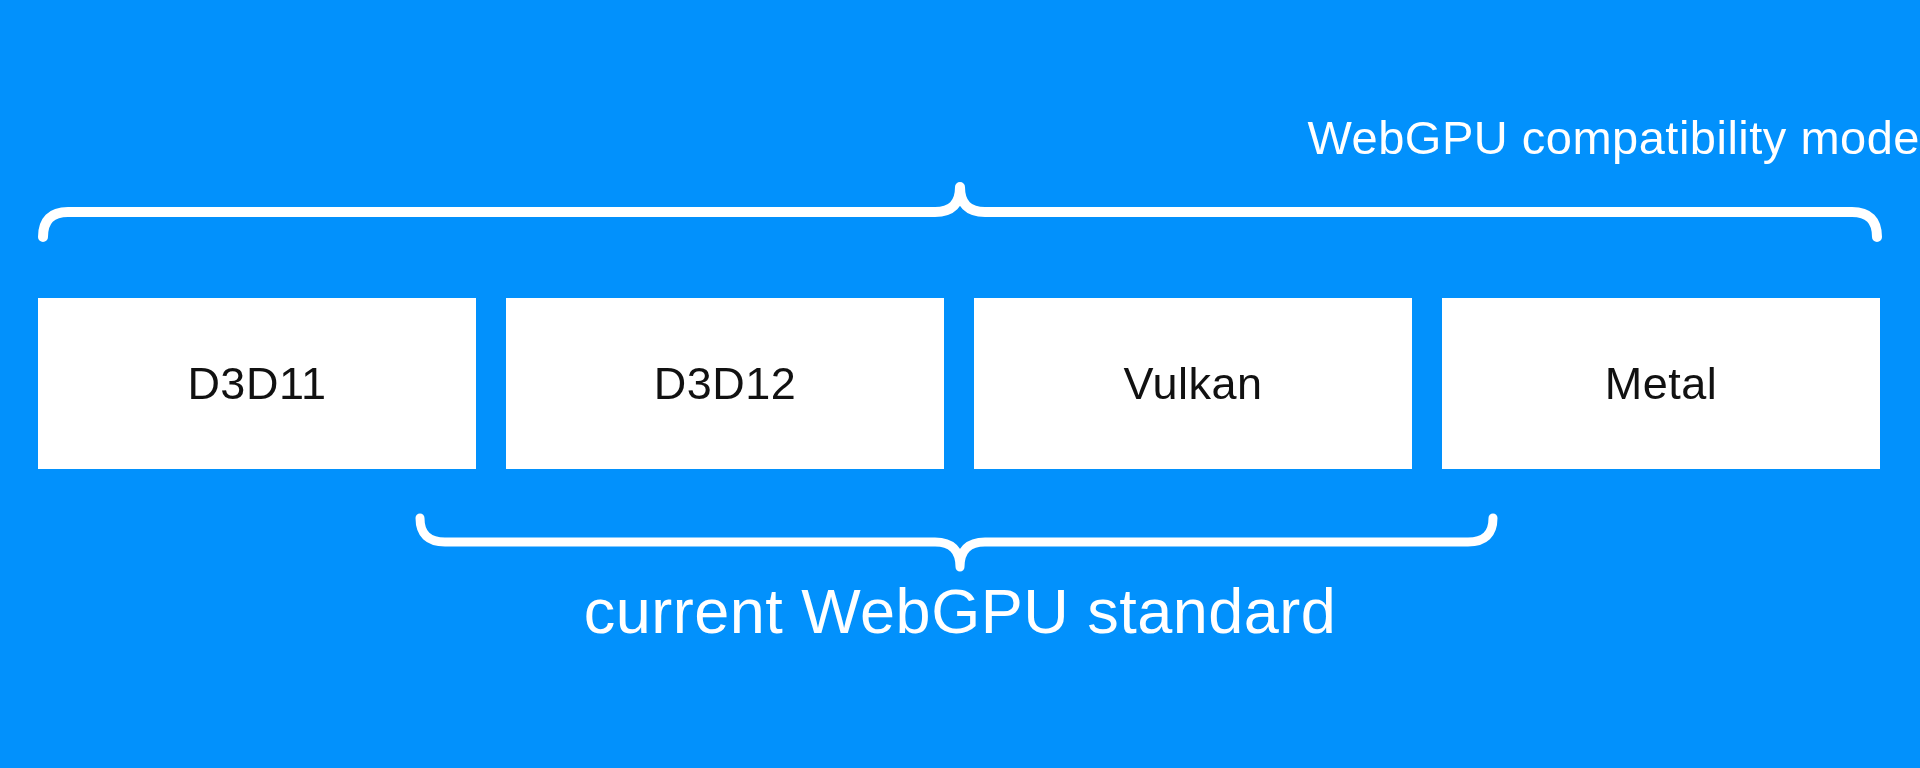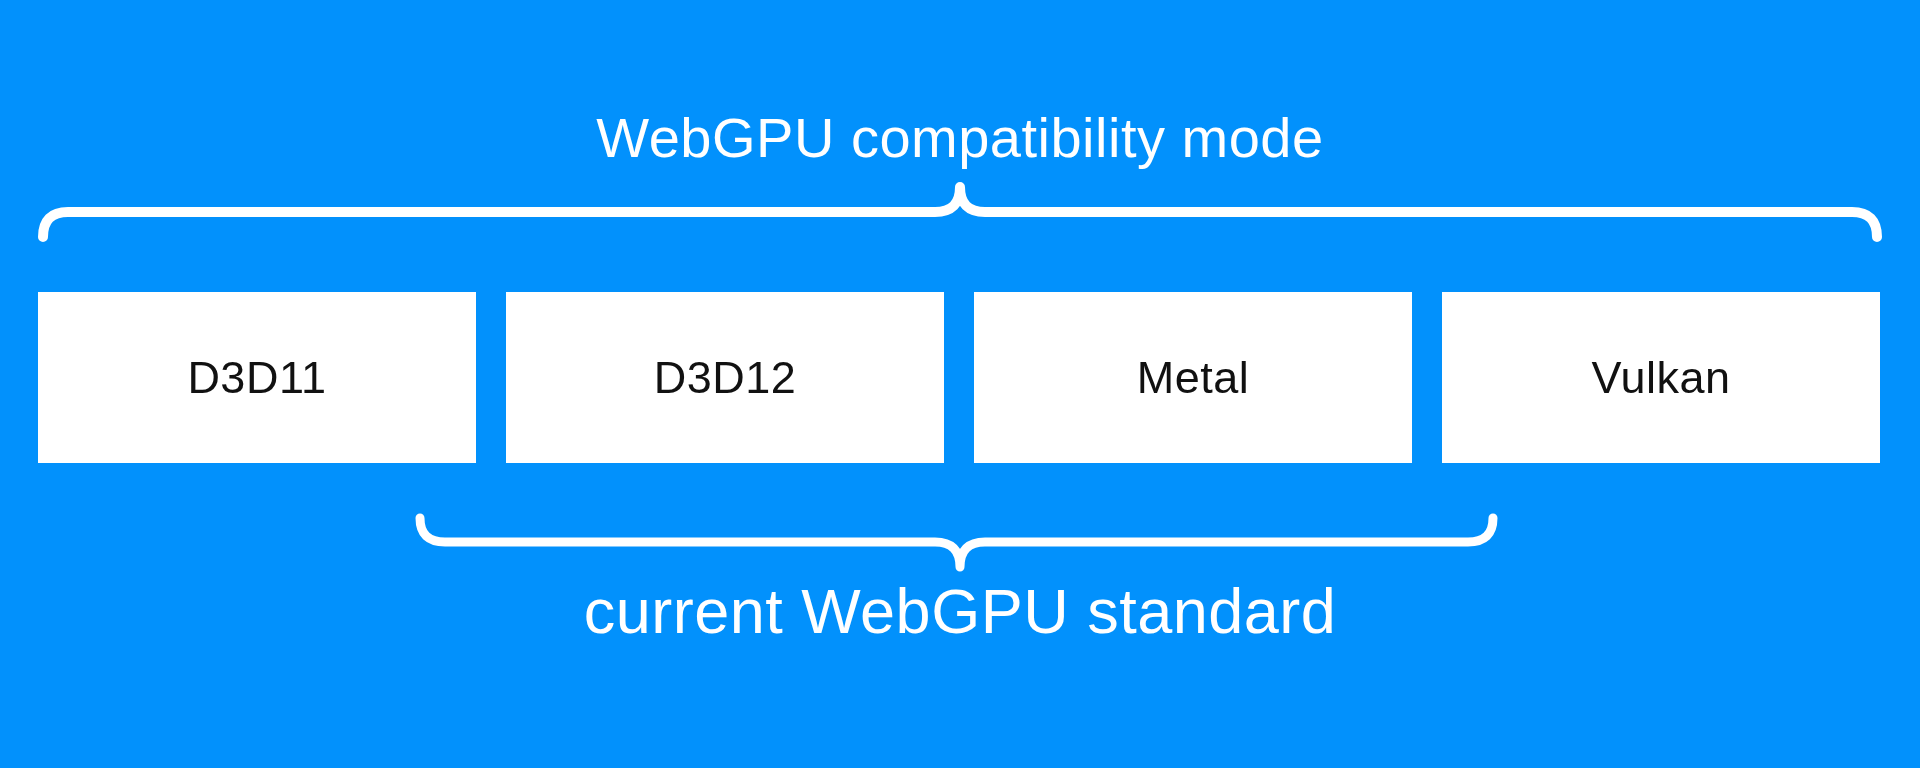--- a/index.html
+++ b/index.html
@@ -16,23 +16,23 @@
     width:1920px;
     height:768px;
     background:var(--bg);
     font-family:"Liberation Sans", sans-serif;
     overflow:hidden;
   }
   .top-label{
     position:absolute;
     top:110px; left:0;
     width:100%;
-    text-align:center;
+    text-align:right;
     color:var(--label-text);
-    font-size:56px;
+    font-size:47px;
     line-height:56px;
     letter-spacing:0.5px;
   }
   .bottom-label{
     position:absolute;
     top:583px; left:0;
     width:100%;
     text-align:center;
     color:var(--label-text);
     font-size:63px;
@@ -46,21 +46,21 @@
     fill:none;
     stroke:var(--brace);
     stroke-linecap:round;
     stroke-linejoin:round;
   }
   .brace-top{ left:38px; top:180px; }
   .brace-bottom{ left:415px; top:512px; }
   .boxes-row{
     position:absolute;
     left:38px;
-    top:292px;
+    top:298px;
     width:1842px;
     height:171px;
     display:flex;
     gap:30px;
   }
   .api-box{
     flex:1 1 0;
     background:var(--box-bg);
     display:flex;
     align-items:center;
@@ -84,24 +84,24 @@
   </svg>
 
   <div class="boxes-row">
     <div class="api-box">
       <span>D3D11</span>
     </div>
     <div class="api-box">
       <span>D3D12</span>
     </div>
     <div class="api-box">
-      <span>Metal</span>
+      <span>Vulkan</span>
     </div>
     <div class="api-box">
-      <span>Vulkan</span>
+      <span>Metal</span>
     </div>
   </div>
 
   <svg class="brace brace-bottom" width="1090" height="60" viewBox="0 0 1090 60" aria-hidden="true">
     <path stroke-width="9" d="M 5 6 Q 5 30 30 30 L 520 30 Q 545 30 545 55 Q 545 30 570 30 L 1053 30 Q 1078 30 1078 6"></path>
   </svg>
 
   <div class="bottom-label">current WebGPU standard</div>
 
 </div>

